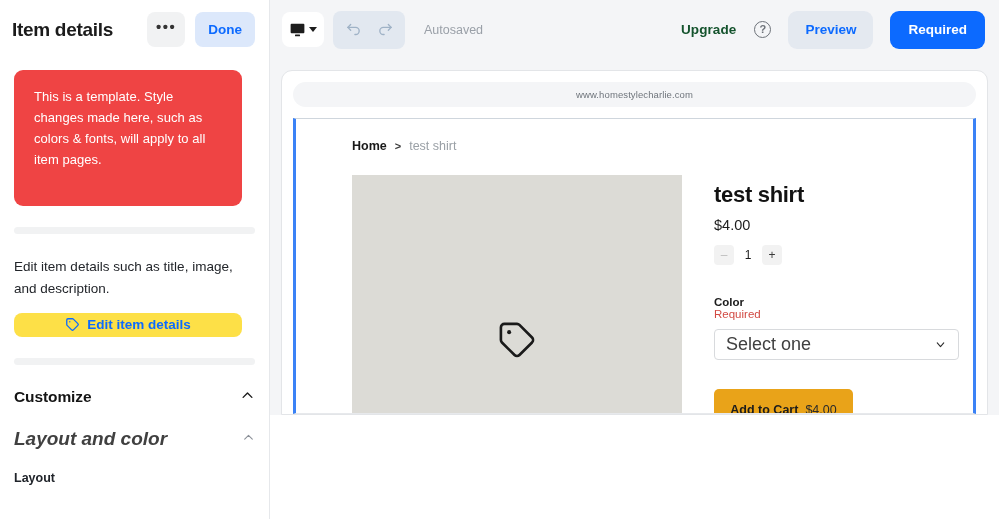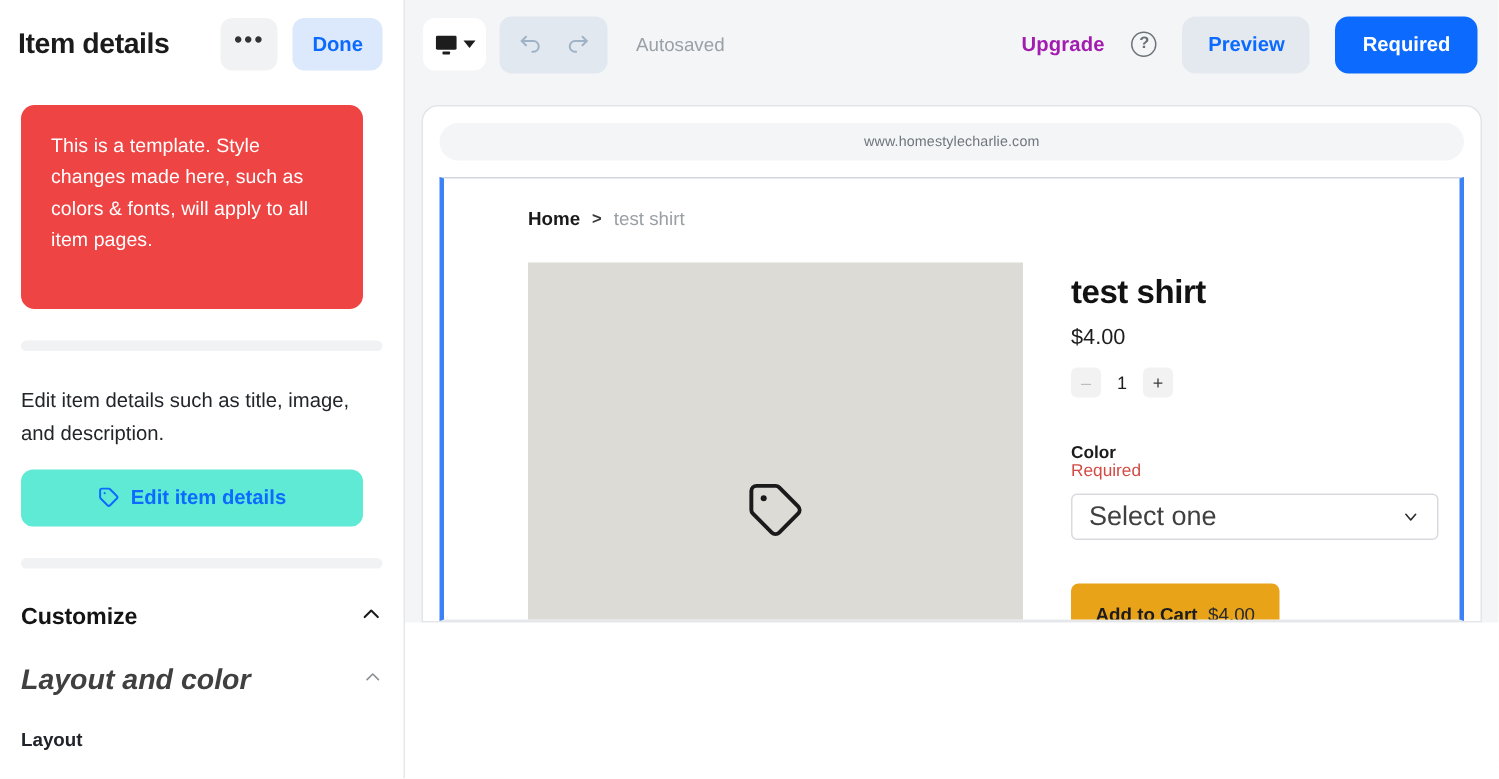--- a/index.html
+++ b/index.html
@@ -107,23 +107,23 @@
     font-size: 13.5px;
     color: #22252a;
     line-height: 1.58;
     padding-top: 22px;
     letter-spacing: 0.01px;
   }
 
   .btn-edit-item {
     margin-top: 14px;
     width: 228px;
-    height: 38px;
+    height: 24px;
     border-radius: 8px;
-    background: #5eead4;
+    background: #fde047;
     border: none;
     color: #0c6aff;
     font-size: 13.5px;
     font-weight: 700;
     display: flex;
     align-items: center;
     justify-content: center;
     gap: 7px;
     cursor: pointer;
   }
@@ -245,21 +245,21 @@
     font-size: 12.5px;
     color: #9aa0a8;
     margin-left: 10px;
   }
 
   .spacer { flex: 1; }
 
   .upgrade-link {
     font-size: 13.5px;
     font-weight: 700;
-    color: #a21caf;
+    color: #14532d;
     cursor: pointer;
     letter-spacing: 0.1px;
   }
 
   .help-icon {
     width: 17px;
     height: 17px;
     border-radius: 50%;
     border: 1.4px solid #6d7279;
     color: #6d7279;

